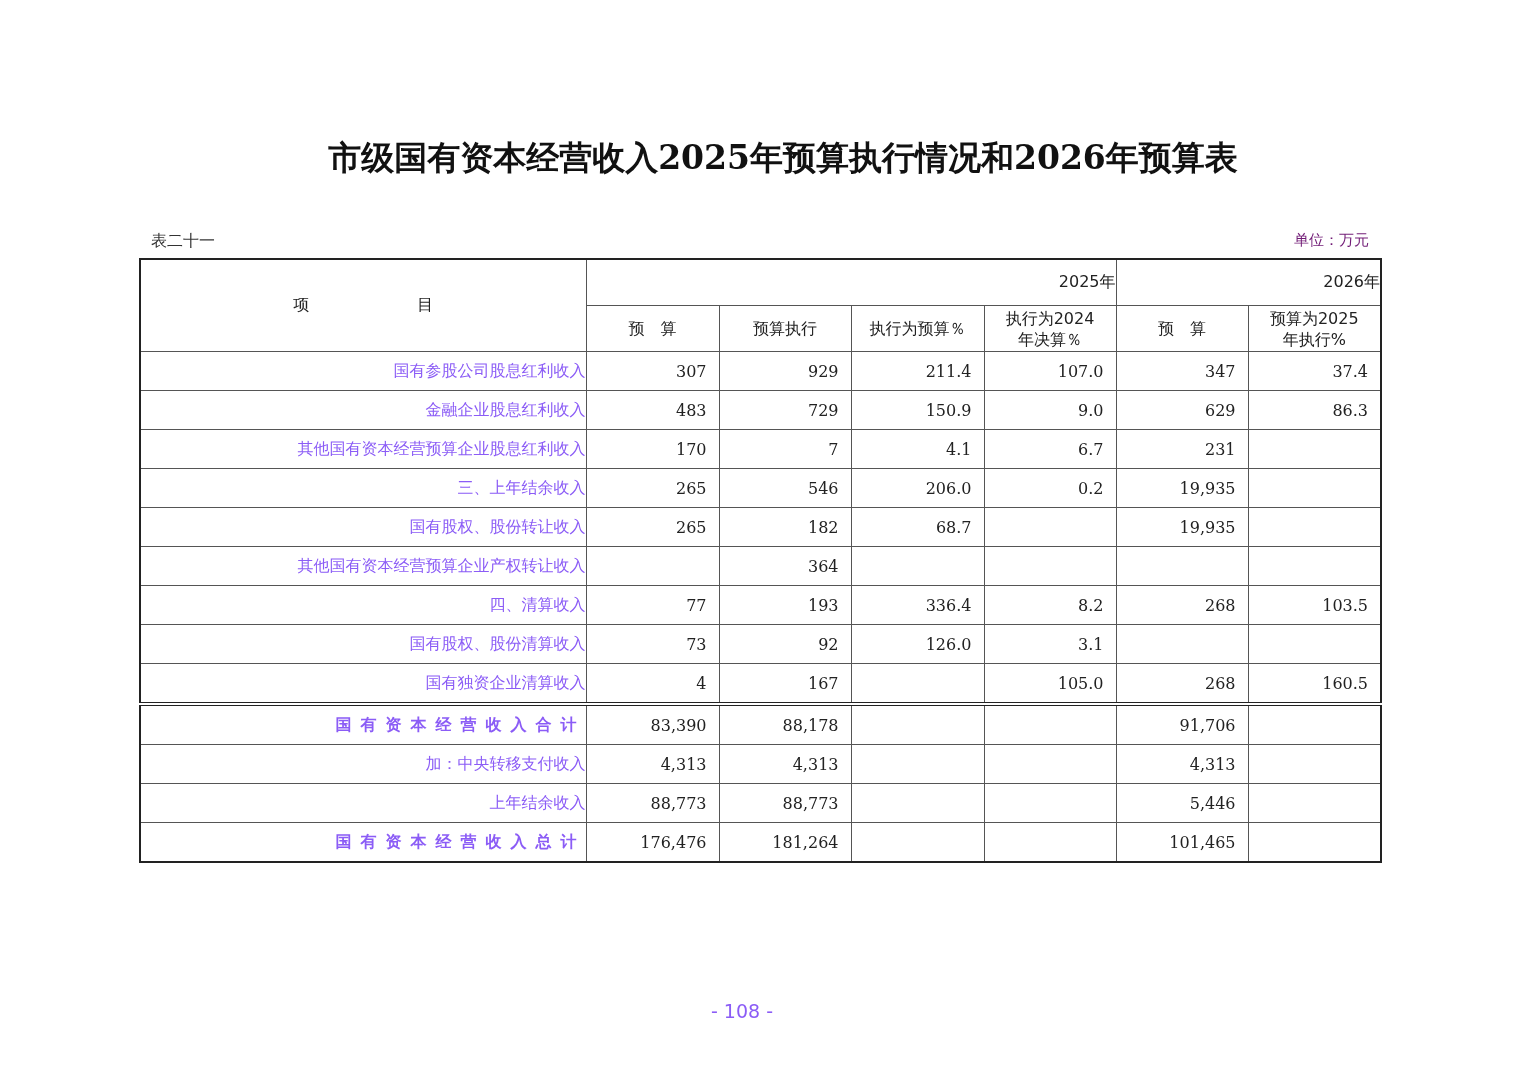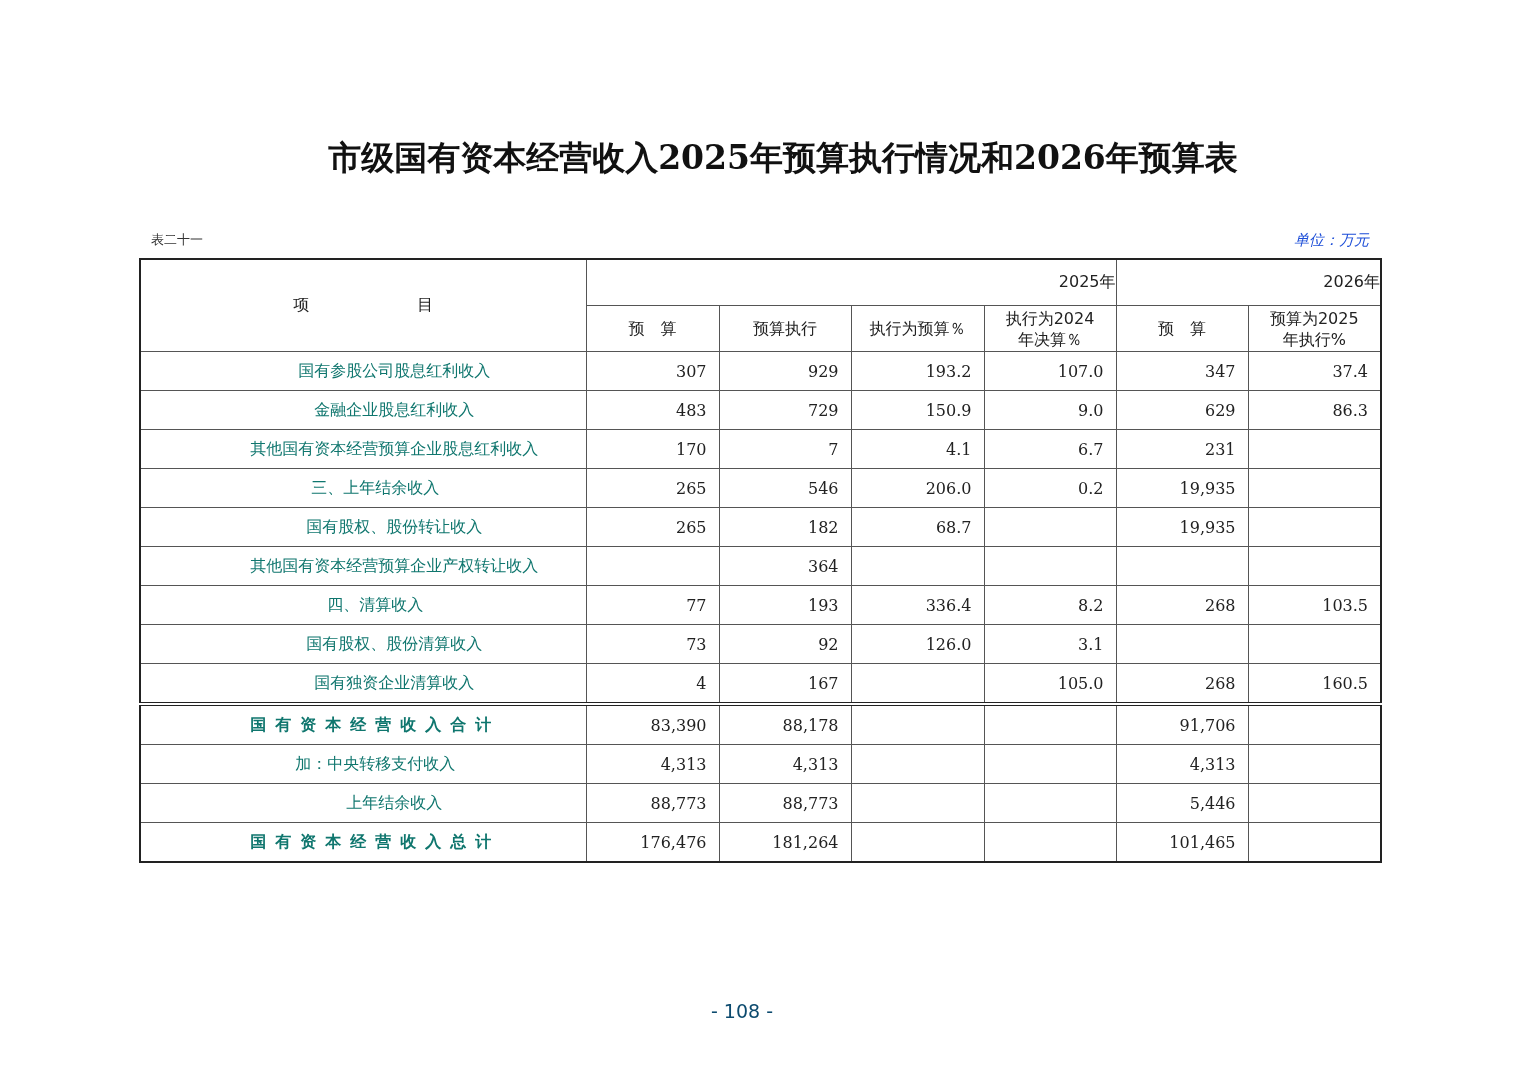--- a/index.html
+++ b/index.html
@@ -1,40 +1,40 @@
 <!DOCTYPE html>
 <html><head>
   <meta charset="utf-8">
   <style>
     html, body { margin: 0; padding: 0; background: #ffffff; }
     body { width: 1520px; height: 1074px; position: relative; overflow: hidden;
            font-family: "DejaVu Serif", "Liberation Serif", serif; color: #1a1a1a; }
     .title { position: absolute; left: 0; width: 1520px; top: 136px; text-align: center;
              font-size: 33px; font-weight: bold; letter-spacing: 0px;
              font-family: "DejaVu Serif", "Liberation Serif", serif; color: #111; padding-left: 23px; }
-    .meta-left { position: absolute; left: 151px; top: 231px; font-size: 13px; color: #333; }
-    .meta-right { position: absolute; right: 151px; top: 231px; font-size: 15px; color: #1d4ed8; font-style: italic; }
+    .meta-left { position: absolute; left: 151px; top: 231px; font-size: 16px; color: #333; }
+    .meta-right { position: absolute; right: 151px; top: 231px; font-size: 15px; color: #701a75; }
     table.budget { position: absolute; left: 139px; top: 258px; width: 1241px;
                    border-collapse: collapse; table-layout: fixed;
                    border: 2px solid #222; }
     table.budget td, table.budget th { border: 1px solid #555; padding: 0; height: 38px;
                    font-size: 16px; font-weight: normal; }
     th { font-family: "DejaVu Sans", "Liberation Sans", sans-serif; font-size: 16px; color: #222; text-align: center; vertical-align: middle; }
     th.h-item { letter-spacing: 0; }
     th.h-item span.gap { display: inline-block; width: 108px; }
     .h-year { height: 45px !important; text-align: right; }
     .h-sub { height: 45px !important; line-height: 21px; }
-    td.item { text-align: center; padding-left: 24px !important; font-size: 16px; color: #0f766e; }
+    td.item { text-align: right; padding-left: 24px !important; font-size: 16px; color: #8b5cf6; }
     td.item.indent { padding-left: 62px !important; }
     td.item.bold { font-family: "DejaVu Sans", "Liberation Sans", sans-serif; font-weight: bold; letter-spacing: 9px; padding-left: 24px !important; }
     td.num { text-align: right; padding-right: 12px !important;
              font-family: "DejaVu Serif", "Liberation Serif", serif; font-size: 16px; color: #222; }
     tr.double-top td { border-top: 4px double #222; }
     .page-num { position: absolute; left: 0; width: 1484px; top: 1000px; text-align: center;
-                font-family: "DejaVu Sans", "Liberation Sans", sans-serif; font-size: 19px; color: #0c4a6e; }
+                font-family: "DejaVu Sans", "Liberation Sans", sans-serif; font-size: 19px; color: #8b5cf6; }
   </style>
 </head>
 <body>
 
 <div class="title">市级国有资本经营收入2025年预算执行情况和2026年预算表</div>
 <div class="meta-left">表二十一</div>
 <div class="meta-right">单位：万元</div>
 
 <table class="budget">
   <colgroup>
@@ -67,21 +67,21 @@
         <span>预算为2025</span><br>
         <span>年执行%</span>
       </th>
     </tr>
   </thead>
   <tbody id="table-body">
       <tr>
         <td class="item indent">国有参股公司股息红利收入</td>
         <td class="num">307</td>
         <td class="num">929</td>
-        <td class="num">193.2</td>
+        <td class="num">211.4</td>
         <td class="num">107.0</td>
         <td class="num">347</td>
         <td class="num">37.4</td>
       </tr>
       <tr>
         <td class="item indent">金融企业股息红利收入</td>
         <td class="num">483</td>
         <td class="num">729</td>
         <td class="num">150.9</td>
         <td class="num">9.0</td>

